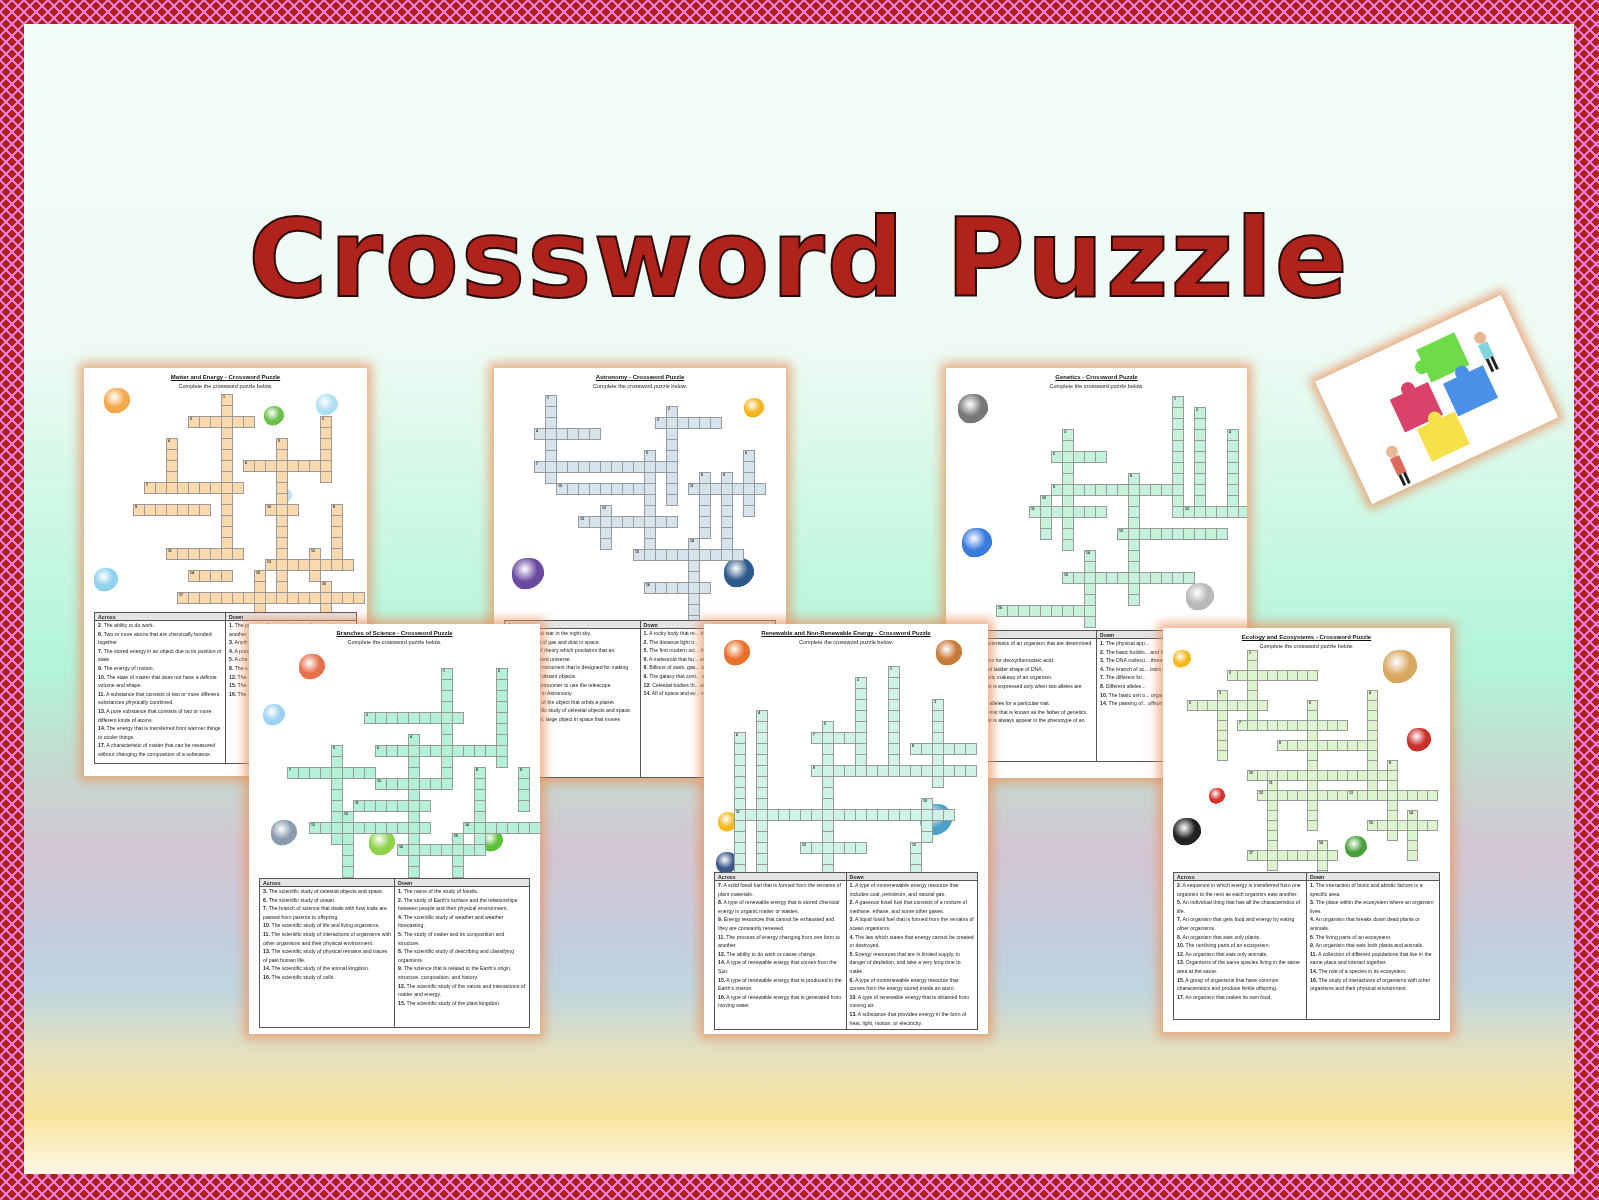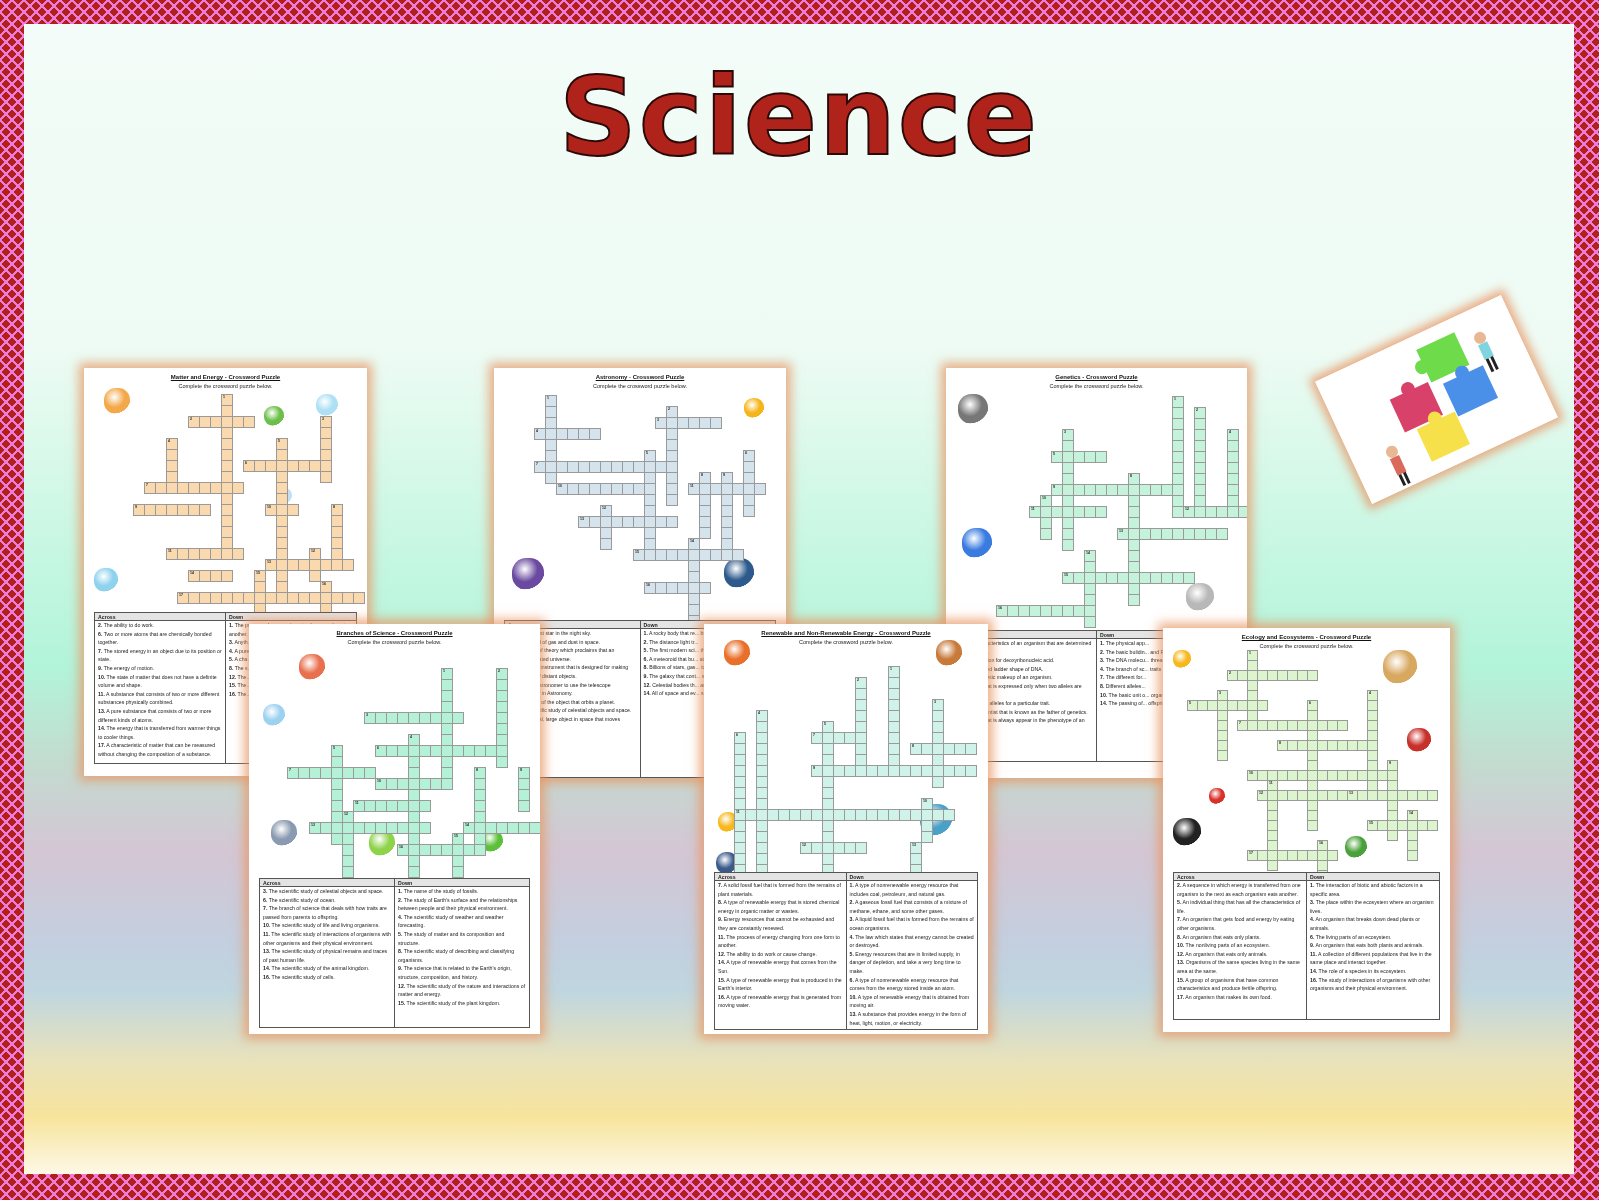--- a/index.html
+++ b/index.html
@@ -62,21 +62,21 @@
   .puzzle-card {
     position: absolute; left: 1310px; top: 308px; width: 205px; height: 135px;
     background: #fff; transform: rotate(-25deg);
     box-shadow: 0 0 10px 5px rgba(232,150,100,0.75);
   }
 </style>
 </head>
 <body>
 
 <div class="canvas">
-  <div class="title l1">Science</div>
+  <div class="title l2">Crossword Puzzle</div>
 
   <div class="puzzle-card">
     <svg width="205" height="135" viewBox="0 0 205 135">
       <rect x="0" y="0" width="205" height="135" fill="#fff"></rect>
       <rect x="60" y="48" width="42" height="36" fill="#d8426a"></rect>
       <circle cx="81" cy="46" r="7" fill="#d8426a"></circle>
       <rect x="105" y="14" width="42" height="36" fill="#6ddb4a"></rect>
       <circle cx="103" cy="32" r="7" fill="#6ddb4a"></circle>
       <rect x="115" y="56" width="44" height="36" fill="#4a8fe8"></rect>
       <circle cx="137" cy="54" r="7" fill="#4a8fe8"></circle>

